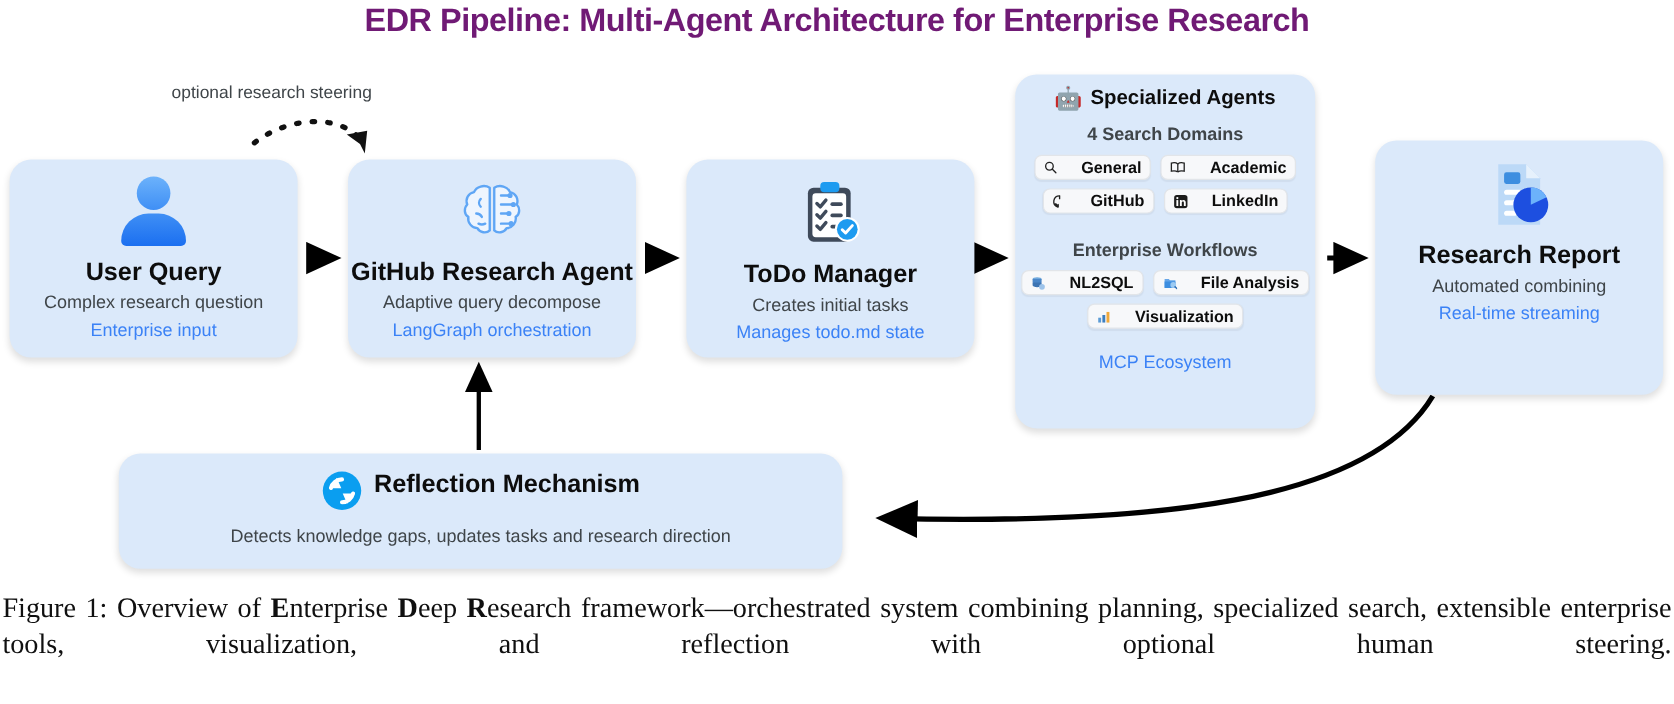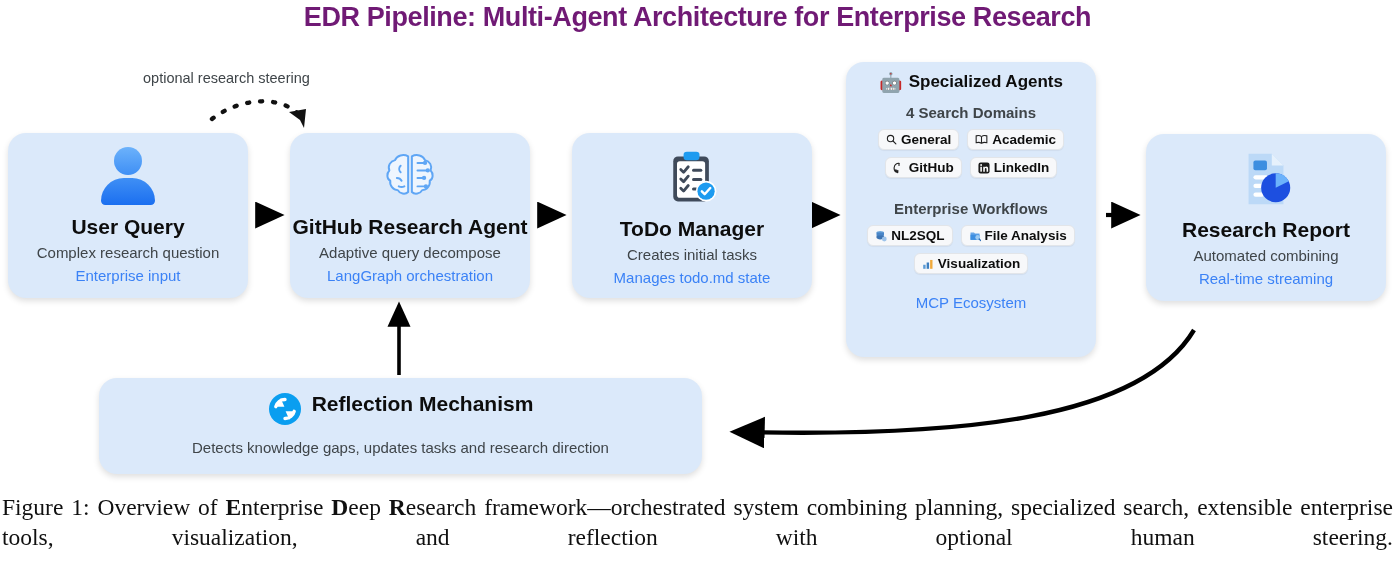--- a/index.html
+++ b/index.html
@@ -37,21 +37,21 @@
   .node .accent{
     font-size:15px; color:#3b82f6; line-height:1.25; white-space:nowrap;
   }
   .iconwrap{display:flex;align-items:center;justify-content:center;}
 
   
   #node-user-query      {left:8px;   top:133px; width:240px; height:165px;  padding-top:14px;}
   #node-master-agent    {left:290px; top:133px; width:240px; height:165px;  padding-top:14px;}
   #node-todo-manager    {left:572px; top:133px; width:240px; height:165px;  padding-top:14px;}
   #node-specialized     {left:846px; top:62px;  width:250px; height:295px;  padding-top:10px;}
-  #node-report          {left:1146px;top:134px; width:240px; height:167px;  padding-top:14px;}
+  #node-report          {left:1146px;top:117px; width:240px; height:212px;  padding-top:14px;}
   #node-reflection      {left:99px;  top:378px; width:603px; height:96px;   padding-top:14px;}
 
   
   .person{position:relative;width:62px;height:58px;}
   .person .head{position:absolute;left:17px;top:0;width:28px;height:28px;border-radius:50%;
     background:linear-gradient(180deg,#6cb2fb,#3f8ff5);}
   .person .body{position:absolute;left:4px;top:31px;width:54px;height:27px;
     border-radius:27px 27px 5px 5px;background:linear-gradient(180deg,#3f8ff5,#1b6ff0);}
 
   
@@ -67,21 +67,21 @@
   .refl{width:34px;height:34px;}
 
   
   .sa-head{display:flex;align-items:center;gap:6px;font-size:17px;font-weight:bold;color:#0d0d0d;}
   .sa-emoji{font-size:19px;line-height:1;}
   .sa-section{font-size:15px;font-weight:bold;color:#3f4549;}
   .chiprow{display:flex;gap:8px;justify-content:center;}
   .chip{
     background:#f7f8fa; border:1px solid #e2e5e9; border-radius:6px;
     padding:2px 7px; font-size:13.5px; color:#0d0d0d; font-weight:bold;
-    display:inline-flex; align-items:center; gap:4px; white-space:nowrap;
+    display:inline-flex; align-items:center; gap:20px; white-space:nowrap;
     box-shadow:0 1px 1px rgba(0,0,0,0.05);
   }
   .chip .ci{display:inline-flex;align-items:center;justify-content:center;}
 
   
   #arrows{position:absolute;left:0;top:0;width:1395px;height:587px;pointer-events:none;}
   #steering-label{
     position:absolute; left:143px; top:70px;
     font-size:14.5px; color:#3f4549; white-space:nowrap;
   }

